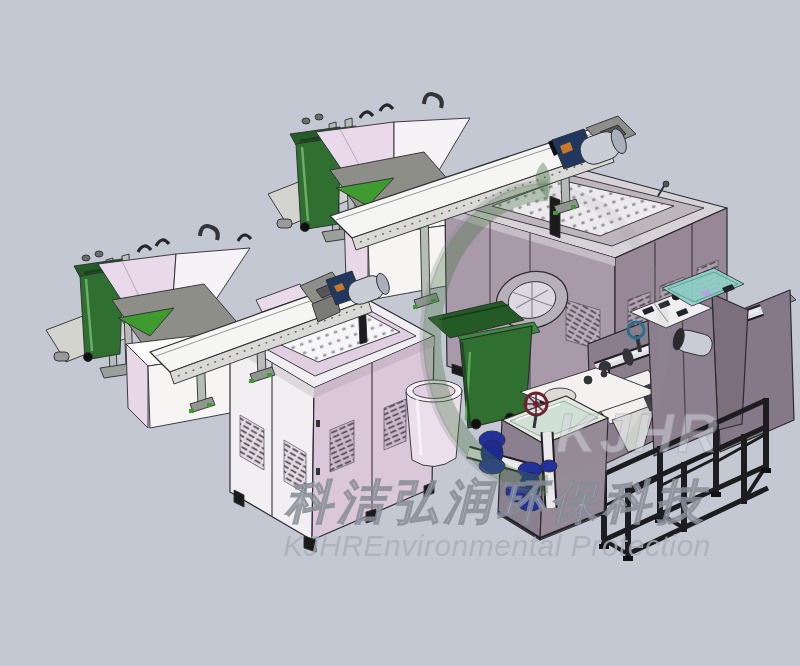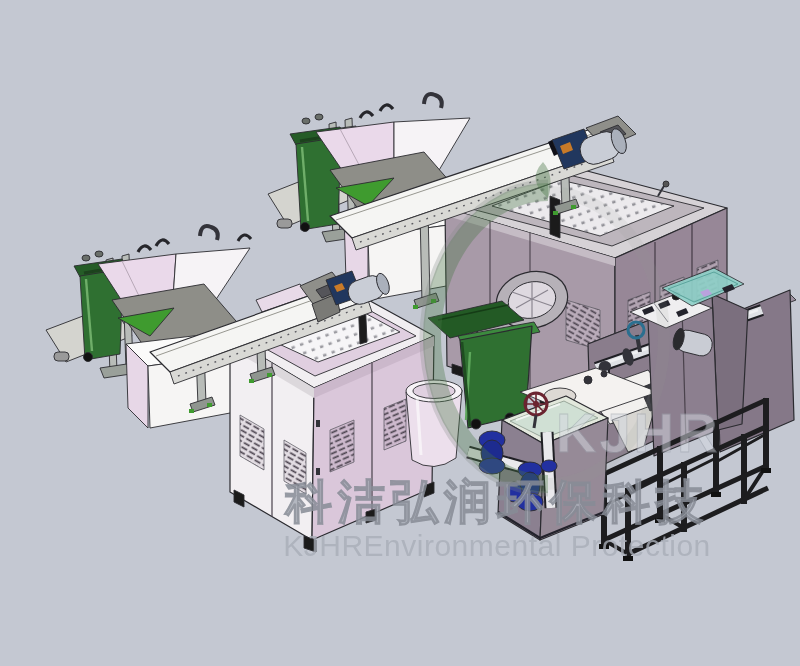--- a/index.html
+++ b/index.html
@@ -1,16 +1,16 @@
 <!DOCTYPE html>
 <html><head>
 <meta charset="utf-8">
 <style>
   html,body{margin:0;padding:0;background:#c4c8d2;}
-  .stage{width:800px;height:666px;position:relative;overflow:hidden;background:#ffffff;}
+  .stage{width:800px;height:666px;position:relative;overflow:hidden;background:#ffffff;font-style:italic;}
   svg{display:block;}
   .s{stroke:#2b2b30;stroke-width:.9;stroke-linejoin:round;}
   .s2{stroke:#2b2b30;stroke-width:1.2;stroke-linejoin:round;}
   .thin{stroke:#55555c;stroke-width:.7;}
   .wm-text{font-family:"Liberation Sans","DejaVu Sans",sans-serif;}
 </style>
 <title>KJHREnvironmental Protection</title></head>
 <body>
 
 <div class="stage">

